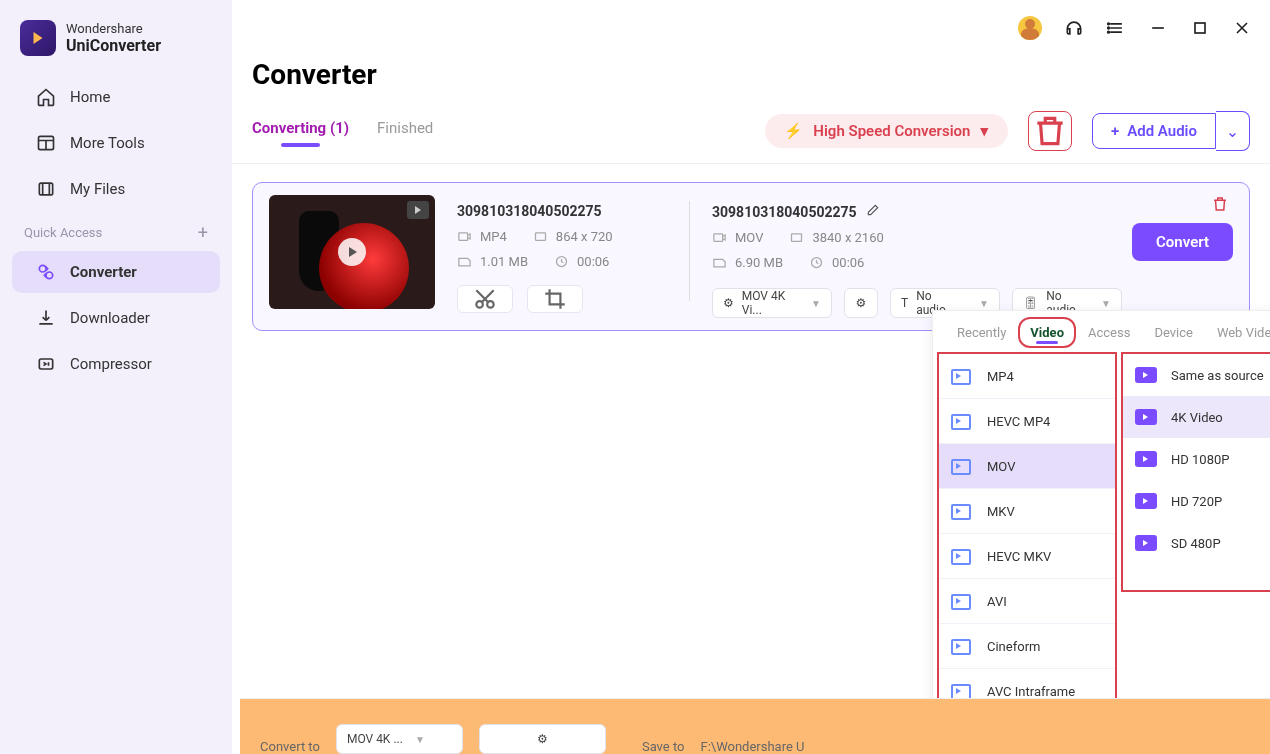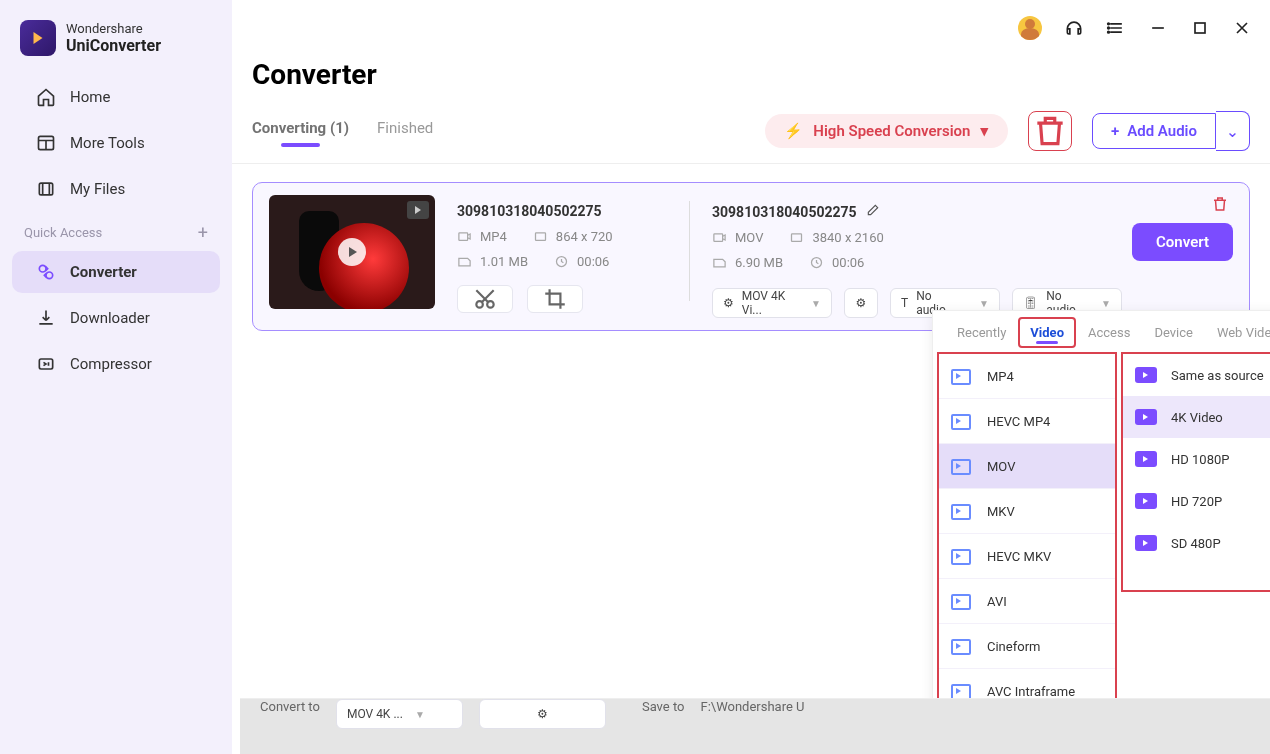--- a/index.html
+++ b/index.html
@@ -18,21 +18,21 @@
 .main { flex:1; height:100%; position:relative; display:flex; flex-direction:column; }
 .titlebar-icons { position:absolute; right:18px; top:16px; display:flex; gap:22px; align-items:center; }
 .t-ico { width:20px; height:20px; color:#222; display:flex; align-items:center; justify-content:center; cursor:pointer; }
 .user-circle { width:24px; height:24px; border-radius:50%; background:#f7c640; position:relative; overflow:hidden; }
 .user-circle::after { content:""; position:absolute; width:10px;height:10px;border-radius:50%;background:#d07b3a; left:7px; top:3px;}
 .user-circle::before { content:""; position:absolute; width:18px;height:12px;border-radius:50% 50% 0 0;background:#d07b3a; left:3px; top:12px;}
 h1.page-title { font-size:28px; font-weight:700; padding: 58px 0 20px 20px; }
 .toolbar { display:flex; align-items:center; padding: 0 20px 12px 20px; border-bottom:1px solid #eee; gap:20px; }
 .tabs { display:flex; gap:28px; flex:1; }
 .tab { font-size:15px; color:#999; padding-bottom:6px; cursor:pointer; position:relative; }
-.tab.active { color:#737373; font-weight:700; }
+.tab.active { color:#a21caf; font-weight:700; }
 .tab.active::after { content:""; position:absolute; left:30%; right:30%; bottom:-4px; height:4px; background:#7b4cff; border-radius:4px; }
 .pill-hsc { background:#fdecee; color:#d9414f; border-radius:22px; padding:8px 20px; display:flex; align-items:center; gap:10px; font-weight:600; cursor:pointer; font-size:15px; }
 .icon-btn { width:44px;height:40px;border:1.5px solid #d9414f; border-radius:8px; color:#d9414f; display:flex;align-items:center;justify-content:center; cursor:pointer; }
 .addfiles { display:flex; align-items:center; }
 .addfiles .af-main { border:1.5px solid #6a4cff; color:#6a4cff; border-radius:8px 0 0 8px; padding:8px 18px; font-weight:600; display:flex; gap:8px; align-items:center; cursor:pointer; font-size:15px;}
 .addfiles .af-drop { border:1.5px solid #6a4cff; border-left:none; border-radius:0 8px 8px 0; width:34px;height:40px; display:flex;align-items:center;justify-content:center; color:#6a4cff; cursor:pointer;}
 .file-card { margin: 18px 20px 0 20px; border:1.5px solid #a58dff; background:#f9f7ff; border-radius:10px; padding:12px 16px; display:flex; gap:22px; align-items:flex-start; position:relative; }
 .thumb { width:166px; height:114px; background:#2a1a1a; border-radius:6px; position:relative; overflow:hidden; }
 .thumb .red-splash { position:absolute; width:90px;height:90px;background:radial-gradient(circle at 60% 40%, #ff3b3b, #8b0000 70%); border-radius:50%; left:50px;top:28px; }
 .thumb .dark-figure { position:absolute; width:40px;height:80px;background:#0a0a0a; left:30px; top:16px; border-radius:20px 20px 40px 40px; }
@@ -53,35 +53,35 @@
 .out-col { flex:1; }
 .convert-btn { position:absolute; right:16px; top:40px; background:#7b4cff; color:#fff; border:none; border-radius:8px; padding:10px 24px; font-weight:600; font-size:15px; cursor:pointer; }
 .del-btn { position:absolute; right:20px; top:12px; color:#d9414f; cursor:pointer; }
 .out-selects { display:flex; gap:12px; margin-top:8px; }
 .dd { background:#fff; border:1px solid #e1e1ea; border-radius:6px; height:30px; display:flex; align-items:center; padding:0 10px; gap:8px; font-size:12px; color:#444; cursor:pointer; }
 .dd .chev { color:#aaa; font-size:10px; margin-left:4px; }
 .dd.small { width:34px; justify-content:center; padding:0; }
 .dropdown-panel { position:absolute; left:700px; top:310px; width:570px; background:#fff; border:1px solid #eee; box-shadow:0 2px 12px rgba(0,0,0,0.08); }
 .dp-tabs { display:flex; gap:0; padding:6px 12px 0 12px; align-items:center; }
 .dp-tab { padding:8px 12px; font-size:13px; color:#999; cursor:pointer; position:relative; }
-.dp-tab.active { color:#1d4ed8; font-weight:700; border:2px solid #d9414f; border-radius:4px; padding:6px 10px; }
+.dp-tab.active { color:#14532d; font-weight:700; border:2px solid #d9414f; border-radius:12px; padding:6px 10px; }
 .dp-tab.active::after { content:""; position:absolute; left:30%; right:30%; bottom:2px; height:3px; background:#7b4cff; border-radius:3px; }
 .dp-body { display:flex; }
 .dp-left { width:180px; border:2px solid #d9414f; margin:4px; }
 .dp-right { flex:1; border:2px solid #d9414f; margin:4px 4px 4px 0; max-height: 240px; }
 .fmt-item { display:flex; align-items:center; gap:14px; padding:13px 12px; font-size:13px; color:#333; cursor:pointer; border-bottom:1px solid #f3f0fa; }
 .fmt-item.sel { background:#e5ddf9; }
 .fmt-ico { width:22px;height:18px; position:relative; }
 .fmt-ico::before { content:""; position:absolute; width:16px;height:12px;border:2px solid #6a8cff; border-radius:2px; left:0; top:2px; }
 .fmt-ico::after { content:""; position:absolute; width:0;height:0;border-top:3px solid transparent;border-bottom:3px solid transparent;border-left:5px solid #6a8cff; left:5px; top:6px;}
 .res-item { display:flex; align-items:center; gap:14px; padding:13px 12px; font-size:13px; color:#333; cursor:pointer; }
 .res-item.sel { background:#ede7fb; }
 .res-ico { width:22px;height:16px; background:#7b4cff; border-radius:3px; position:relative; }
 .res-ico::after { content:""; position:absolute; width:0;height:0;border-top:3px solid transparent;border-bottom:3px solid transparent;border-left:5px solid #fff; left:8px; top:5px;}
-.footer { position:absolute; bottom:0; left:240px; right:0; height:56px; border-top:1px solid #eee; background:#e5e5e5; display:flex; align-items:flex-start; padding:0 20px; gap:16px; font-size:13px; color:#666; }
+.footer { position:absolute; bottom:0; left:240px; right:0; height:56px; border-top:1px solid #eee; background:#fdba74; display:flex; align-items:flex-end; padding:0 20px; gap:16px; font-size:13px; color:#666; }
 .footer .dd { width:127px; }
 svg { width:100%; height:100%; }
 </style>
 </head>
 <body>
 
 <div class="sidebar">
   <div class="logo-row">
     <div class="logo-square"></div>
     <div class="logo-text">

